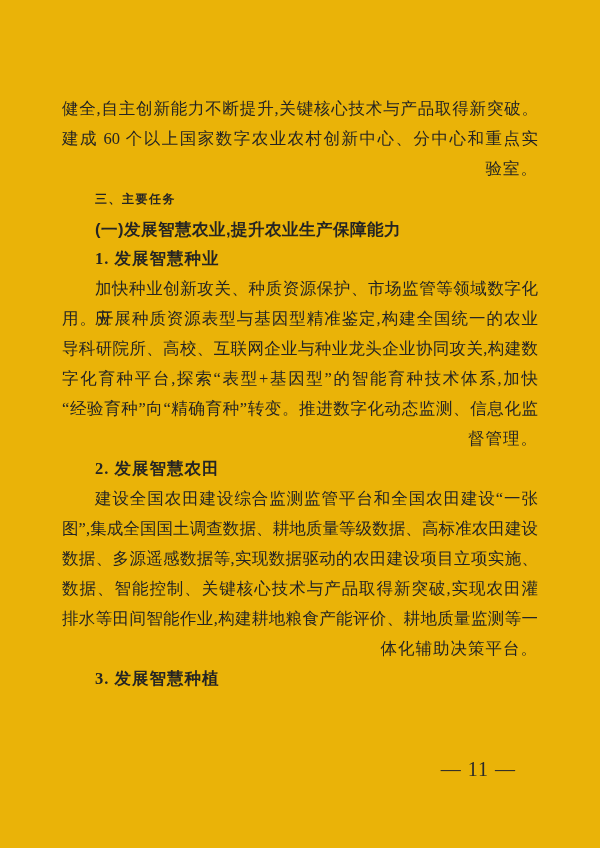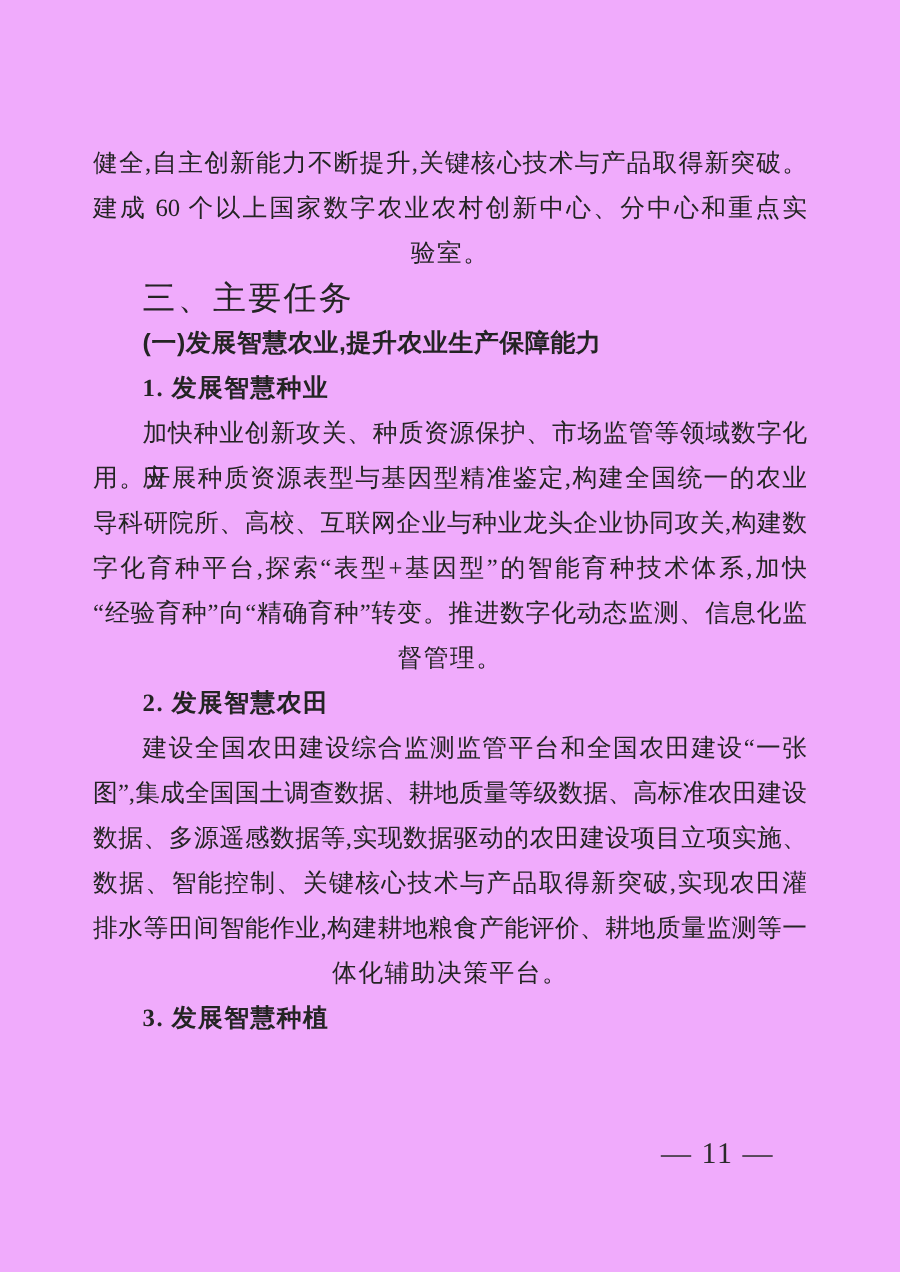--- a/index.html
+++ b/index.html
@@ -4,21 +4,21 @@
 <style>
   html, body {
     margin: 0;
     padding: 0;
     background: #ffffff;
   }
   .page {
     position: relative;
     width: 600px;
     height: 848px;
-    background: #f0abfc;
+    background: #eab308;
     overflow: hidden;
     font-family: "Liberation Serif", "DejaVu Serif", serif;
     color: #242424;
   }
   .text-block {
     position: absolute;
     left: 62px;
     top: 94px;
     width: 476px;
   }
@@ -30,29 +30,29 @@
   }
   
   .jf {
     white-space: normal;
     text-align: justify;
     text-align-last: justify;
     text-justify: inter-character;
   }
   
   .pend {
-    text-align: center;
+    text-align: right;
     letter-spacing: 1px;
   }
   .indent { padding-left: 33px; }
   .jf.indent { width: 443px; }
   .h-section {
     font-family: "Liberation Sans", "DejaVu Sans", sans-serif;
-    font-weight: 400;
-    font-size: 22px;
+    font-weight: 700;
+    font-size: 12px;
     letter-spacing: 1.5px;
   }
   .h-sub {
     font-family: "Liberation Sans", "DejaVu Sans", sans-serif;
     font-weight: 700;
     font-size: 16.5px;
     letter-spacing: 0.5px;
   }
   .h-num {
     font-weight: 700;

